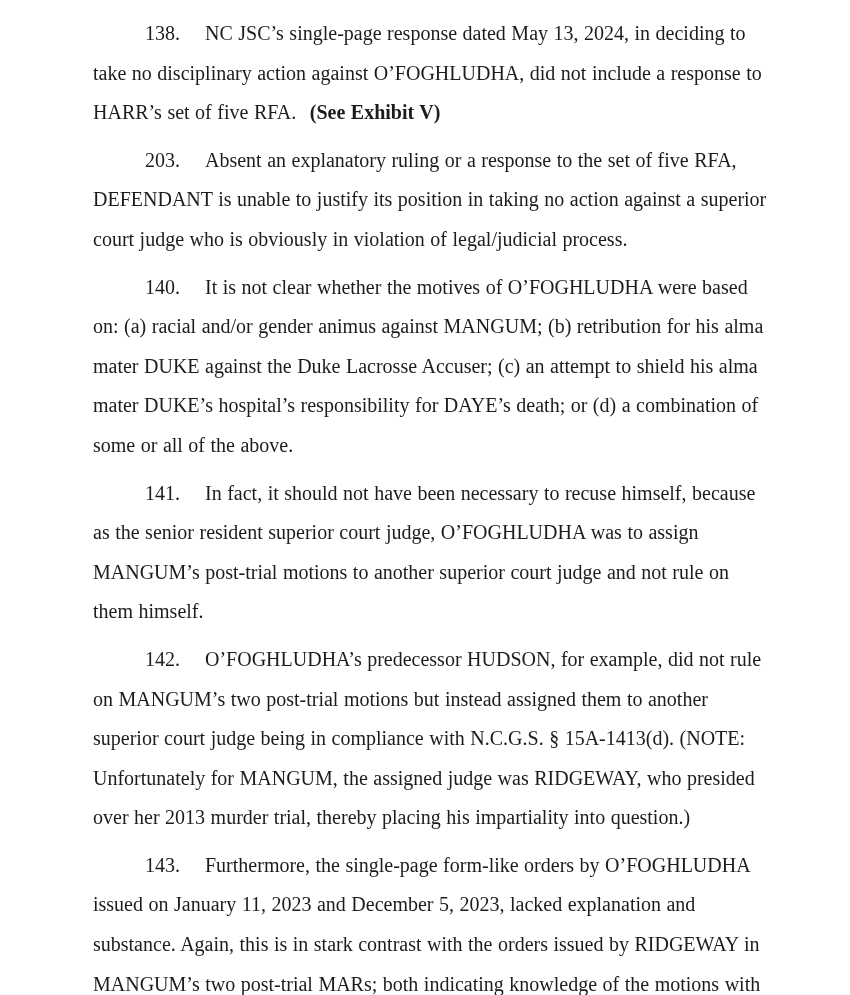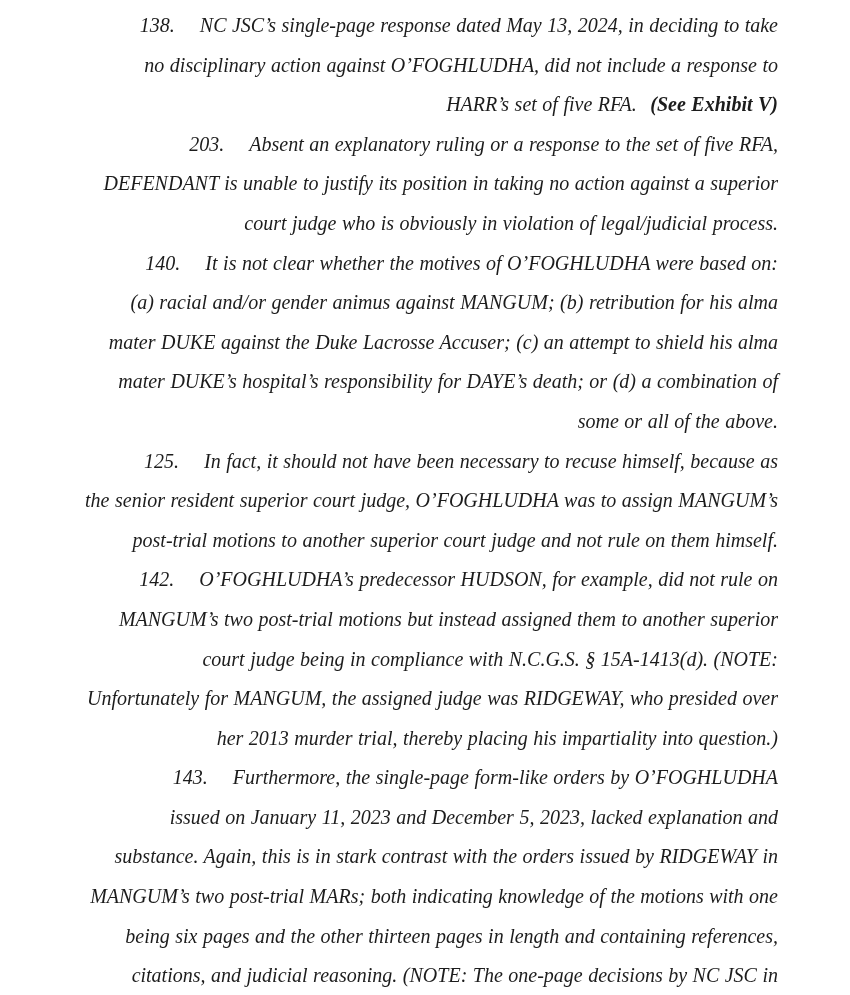--- a/index.html
+++ b/index.html
@@ -10,30 +10,29 @@
   .page {
     position: relative;
     width: 850px;
     height: 995px;
     background: #ffffff;
     box-sizing: border-box;
     padding: 6px 72px 0 85px;
     overflow: hidden;
   }
   .para {
-    margin: 0;
+    margin: 8px;
     padding: 0;
     font-family: "Liberation Serif", "DejaVu Serif", serif;
     font-size: 20px;
     line-height: 39.6px;
     color: #1c1c1c;
-    text-align: right;
+    text-align: left;
     text-indent: 52px;
     word-spacing: 0.5px;
-    font-style: italic;
   }
   .tab {
     display: inline-block;
     width: 25px;
   }
   .sp {
     display: inline-block;
     width: 8px;
   }
   .note-bold {
@@ -44,19 +43,19 @@
 <body>
 
 <div class="page">
 
   <p class="para"><span>138.</span><span class="tab"></span><span>NC JSC’s single-page response dated May 13, 2024, in deciding to take no disciplinary action against O’FOGHLUDHA, did not include a response to HARR’s set of five RFA. </span><span class="sp"></span><span class="note-bold">(See Exhibit V)</span></p>
 
   <p class="para"><span>203.</span><span class="tab"></span><span>Absent an explanatory ruling or a response to the set of five RFA, DEFENDANT is unable to justify its position in taking no action against a superior court judge who is obviously in violation of legal/judicial process.</span></p>
 
   <p class="para"><span>140.</span><span class="tab"></span><span>It is not clear whether the motives of O’FOGHLUDHA were based on: (a) racial and/or gender animus against MANGUM; (b) retribution for his alma mater DUKE against the Duke Lacrosse Accuser; (c) an attempt to shield his alma mater DUKE’s hospital’s responsibility for DAYE’s death; or (d) a combination of some or all of the above.</span></p>
 
-  <p class="para"><span>125.</span><span class="tab"></span><span>In fact, it should not have been necessary to recuse himself, because as the senior resident superior court judge, O’FOGHLUDHA was to assign MANGUM’s post-trial motions to another superior court judge and not rule on them himself.</span></p>
+  <p class="para"><span>141.</span><span class="tab"></span><span>In fact, it should not have been necessary to recuse himself, because as the senior resident superior court judge, O’FOGHLUDHA was to assign MANGUM’s post-trial motions to another superior court judge and not rule on them himself.</span></p>
 
   <p class="para"><span>142.</span><span class="tab"></span><span>O’FOGHLUDHA’s predecessor HUDSON, for example, did not rule on MANGUM’s two post-trial motions but instead assigned them to another superior court judge being in compliance with N.C.G.S. § 15A-1413(d).  (NOTE: Unfortunately for MANGUM, the assigned judge was RIDGEWAY, who presided over her 2013 murder trial, thereby placing his impartiality into question.)</span></p>
 
   <p class="para"><span>143.</span><span class="tab"></span><span>Furthermore, the single-page form-like orders by O’FOGHLUDHA issued on January 11, 2023 and December 5, 2023, lacked explanation and substance.  Again, this is in stark contrast with the orders issued by RIDGEWAY in MANGUM’s two post-trial MARs; both indicating knowledge of the motions with one being six pages and the other thirteen pages in length and containing references, citations, and judicial reasoning.  (NOTE:  The one-page decisions by NC JSC in response to HARR’s grievances against O’FOGHLUDHA are not unlike the Durham senior resident’s as they too lacked explanation and substance.)</span></p>
 
 </div>
 
 </body></html>

